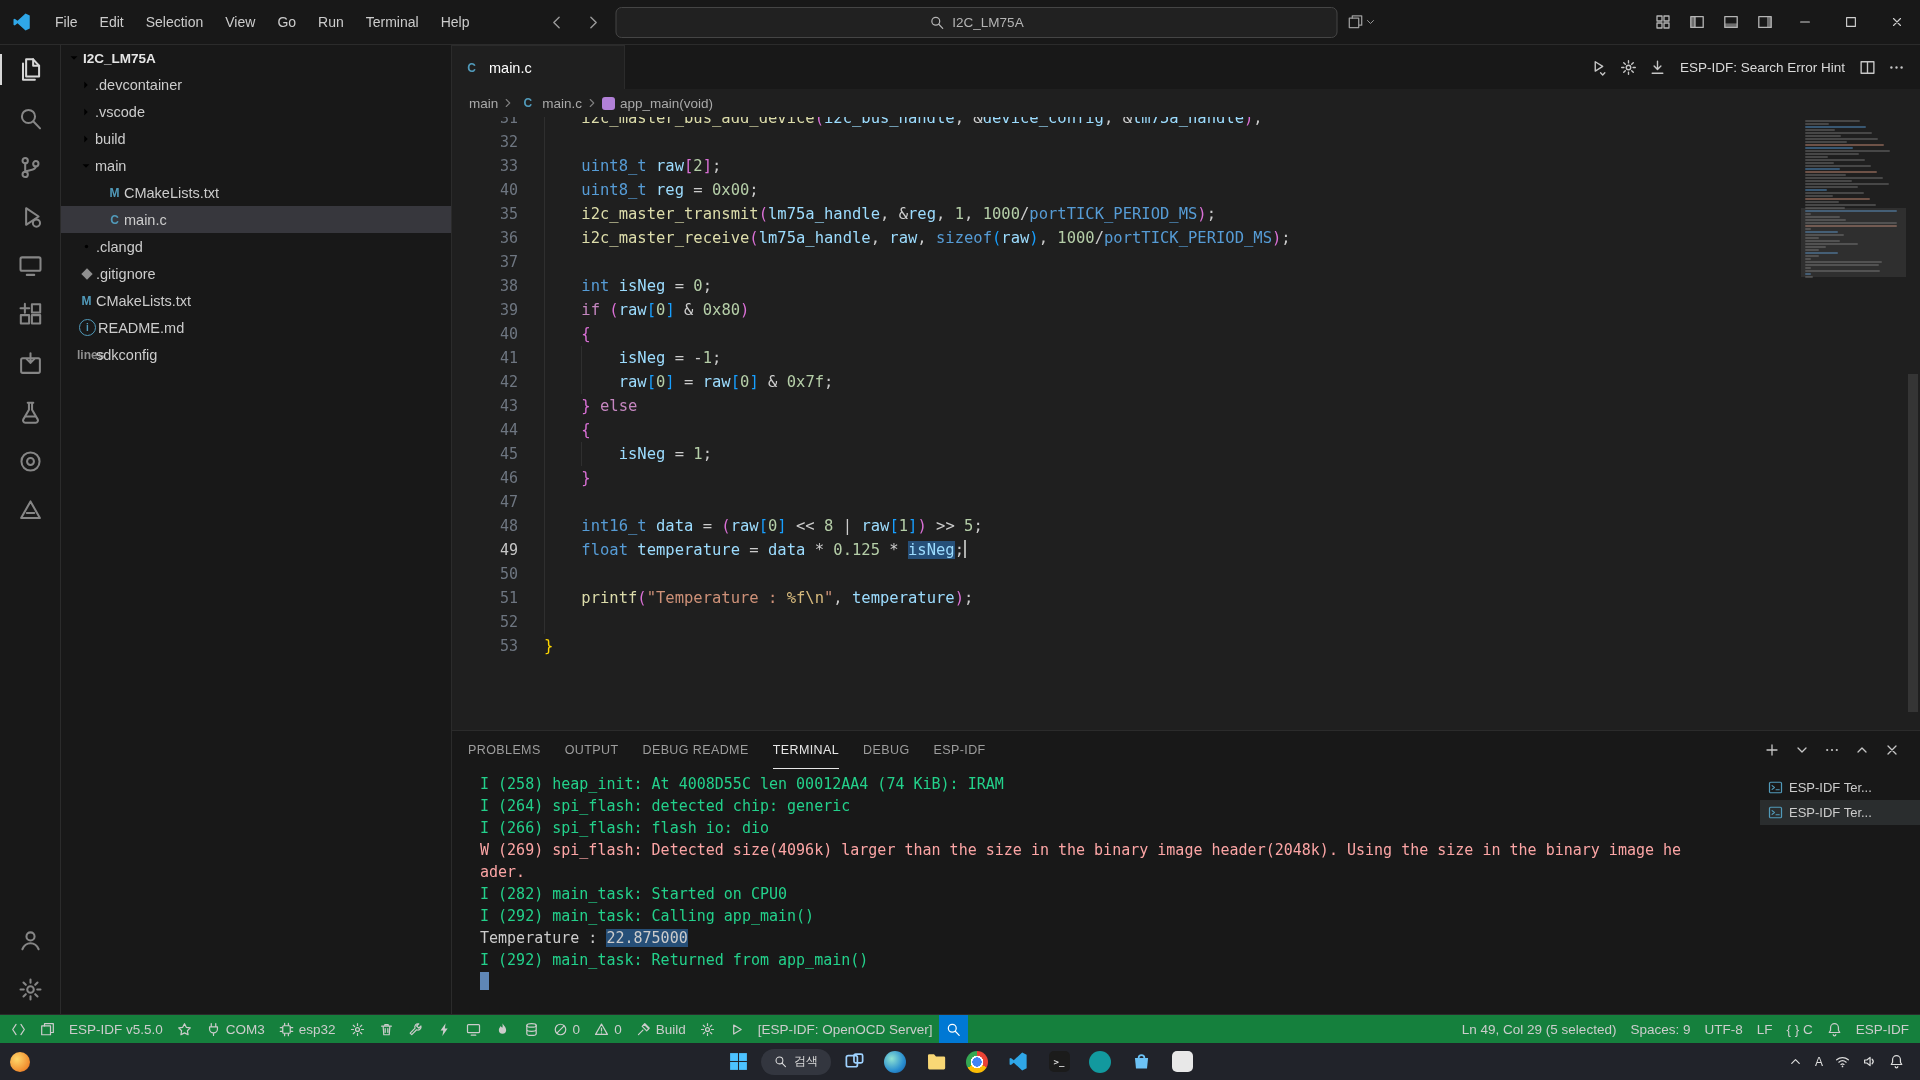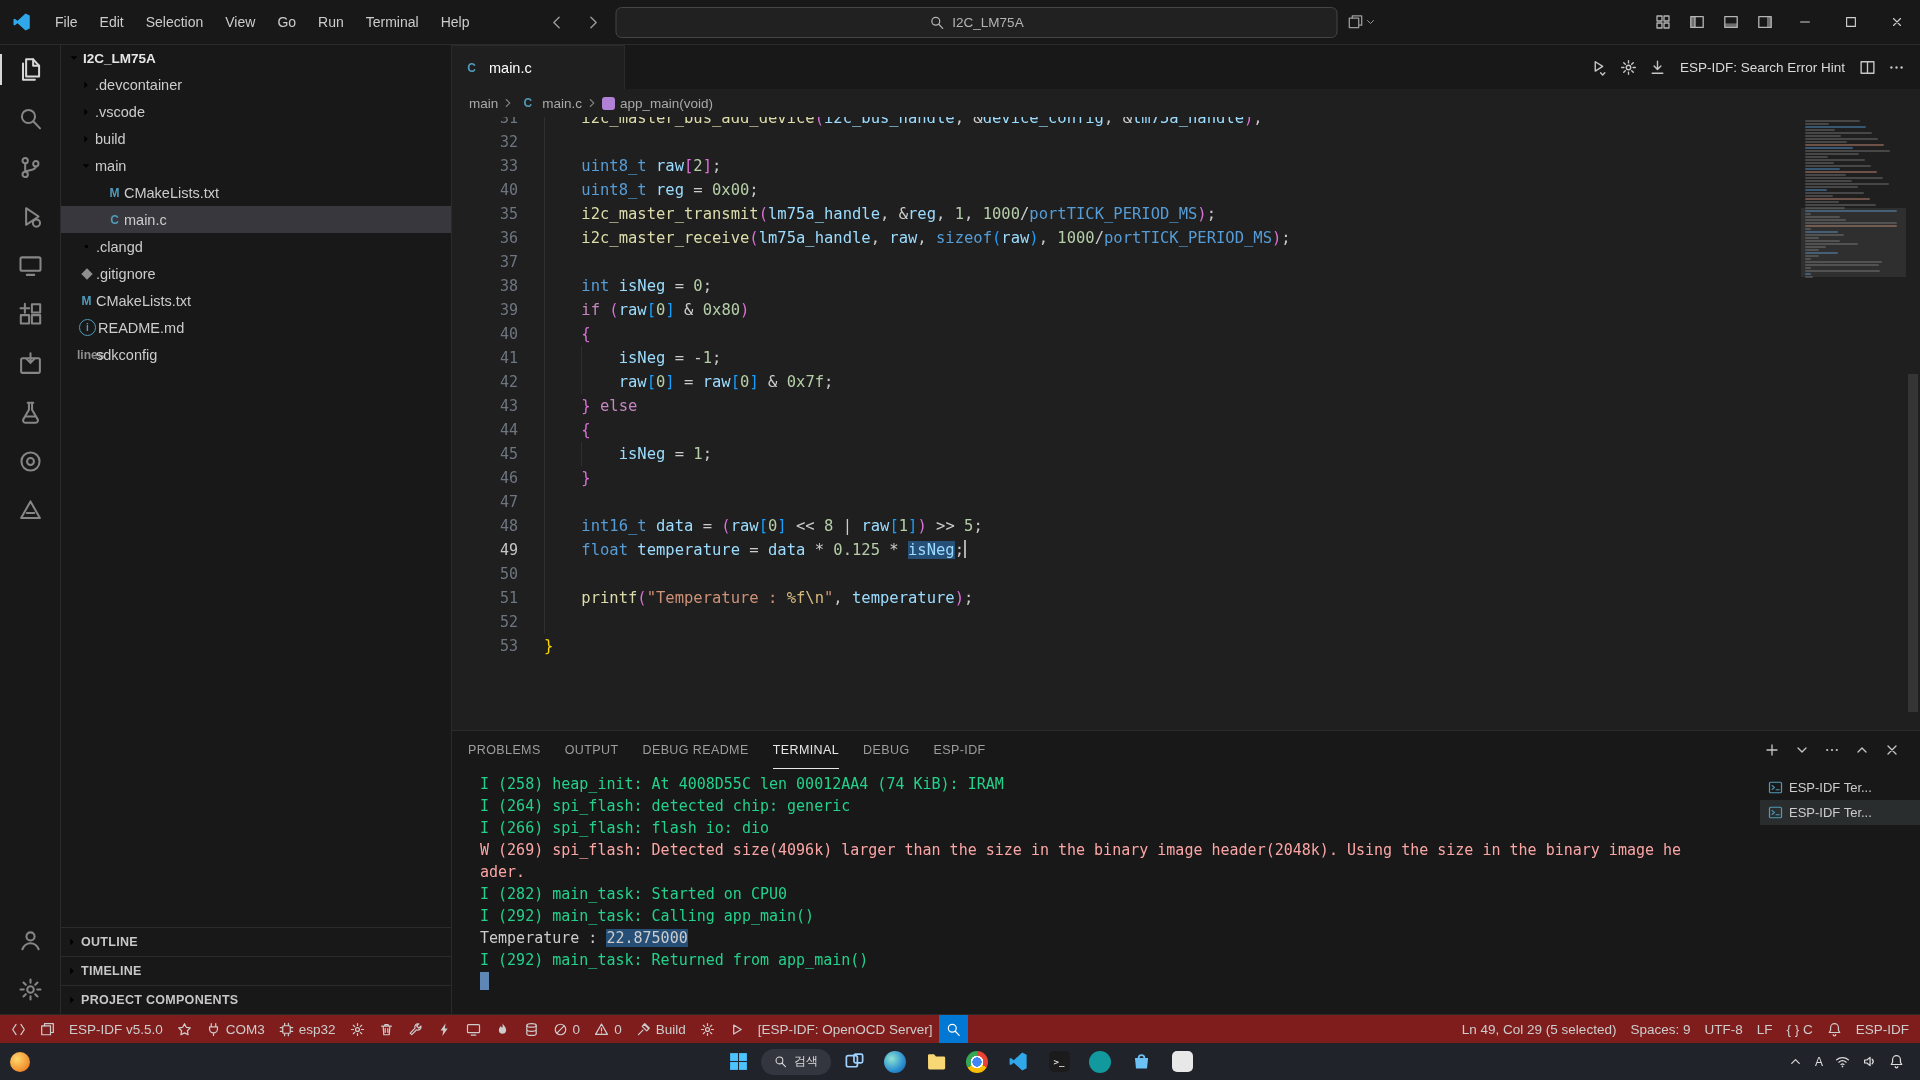--- a/index.html
+++ b/index.html
@@ -101,21 +101,21 @@
   .term-out{flex:1;padding:4px 0 0 28px;font-family:"DejaVu Sans Mono",monospace;font-size:15px;line-height:22px;overflow:hidden;}
   .tline{white-space:pre;height:22px;}
   .tl-g{color:#23d18b}.tl-y{color:#fca5a5}.tl-w{color:#cccccc}
   .tseg.sel{background:#264f78;}
   .tcursor{display:inline-block;width:9px;height:18px;background:#5f87b6;vertical-align:-3px;}
   .term-list{width:160px;flex:none;padding-top:6px;}
   .term-item{height:25px;display:flex;align-items:center;gap:6px;padding-left:8px;font-size:13px;color:#ccc;cursor:pointer;white-space:nowrap;}
   .term-item.active{background:#2a2d2e;}
   .term-item .ic{width:15px;height:15px;color:#519aba;}
   
-  .statusbar{height:28px;background:#7f1d1d;border-top:1px solid #2b2b2b;display:flex;align-items:flex-end;
+  .statusbar{height:28px;background:#15803d;border-top:1px solid #2b2b2b;display:flex;align-items:flex-end;
     font-size:13.5px;color:#cccccc;padding:0 4px;flex:none;}
   .st-item{display:flex;align-items:center;gap:5px;padding:0 7px;height:28px;cursor:pointer;white-space:nowrap;}
   .st-item .ic{width:15px;height:15px;}
   .st-item.hl{background:#0078d4;color:#fff;}
   .st-right{margin-left:auto;display:flex;}
   
   .taskbar{height:37px;background:#21232a;display:flex;align-items:center;position:relative;flex:none;}
   .tb-weather{display:flex;align-items:center;padding-left:10px;gap:6px;}
   .wdot{width:20px;height:20px;border-radius:50%;background:radial-gradient(circle at 35% 35%,#ffd86b,#f08c2e 70%,#c0392b);}
   .tk-center{position:absolute;left:50%;transform:translateX(-50%);display:flex;align-items:center;gap:5px;}
@@ -430,46 +430,20 @@
           <div class="tree-row" style="padding-left: 16px;">
             <span class="fcir">i</span>
             <span class="tree-label">README.md</span>
           </div>
           <div class="tree-row" style="padding-left: 16px;">
             <span class="flet" style="color: rgb(143, 143, 143);">lines</span>
             <span class="tree-label">sdkconfig</span>
           </div>
         </div>
       <div class="sb-spacer"></div>
-      <div id="sections">
-          <div class="section-row">
-            <span class="chev">
-              <svg viewBox="0 0 16 16">
-                <path d="M6 4l4 4-4 4"></path>
-              </svg>
-            </span>
-            <span>OUTLINE</span>
-          </div>
-          <div class="section-row">
-            <span class="chev">
-              <svg viewBox="0 0 16 16">
-                <path d="M6 4l4 4-4 4"></path>
-              </svg>
-            </span>
-            <span>TIMELINE</span>
-          </div>
-          <div class="section-row">
-            <span class="chev">
-              <svg viewBox="0 0 16 16">
-                <path d="M6 4l4 4-4 4"></path>
-              </svg>
-            </span>
-            <span>PROJECT COMPONENTS</span>
-          </div>
-        </div>
     </div>
 
     <div class="main-col">
       <div class="tabbar">
         <div class="tab">
           <span class="flet">C</span>
           <span>main.c</span>
           <span class="tab-close">
               <svg viewBox="0 0 16 16">
                 <path d="M4 4l8 8M12 4l-8 8"></path>

